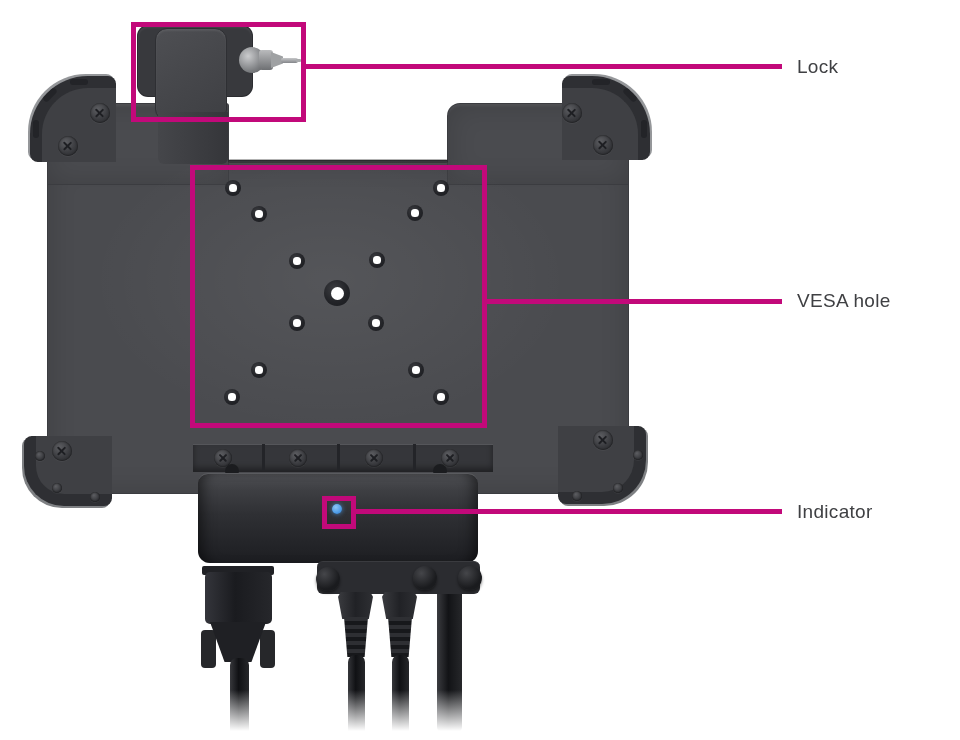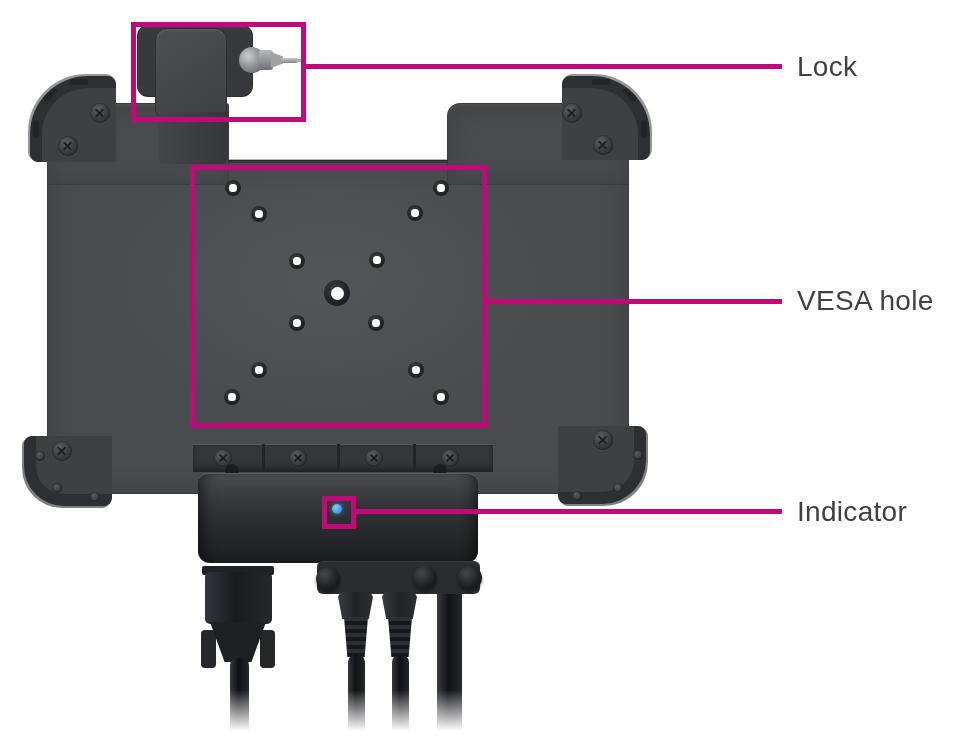--- a/index.html
+++ b/index.html
@@ -98,21 +98,21 @@
     background:repeating-linear-gradient(to bottom,#2E2F33 0 4px,#17181B 4px 8px);
     clip-path:polygon(0 0,100% 0,86% 100%,14% 100%);}
   .cable-usb{top:655px;width:17px;height:78px;background:linear-gradient(to right,#35363A,#101114 45%,#26272A);}
   .cable-power{left:437px;top:586px;width:25px;height:147px;background:linear-gradient(to right,#3A3B3F,#121316 45%,#26272A);border-radius:6px;}
   .cable-fade{left:170px;top:690px;width:350px;height:50px;background:linear-gradient(to bottom,rgba(255,255,255,0),#FFF 82%);pointer-events:none;}
 
   
   .hl-box{position:absolute;border:5px solid var(--accent);background:transparent;}
   .hl-line{position:absolute;height:5px;background:var(--accent);}
   .callout-label{position:absolute;left:797px;transform:translateY(-50%);
-    font-size:28px;color:var(--label-text);letter-spacing:.3px;white-space:nowrap;}
+    font-size:19px;color:var(--label-text);letter-spacing:.3px;white-space:nowrap;}
 </style>
 </head>
 <body>
 
 <div class="stage">
 
   <div>
 
     <div class="body-piece body-center abs"></div>
     <div class="body-piece body-shoulder-left abs"></div>

